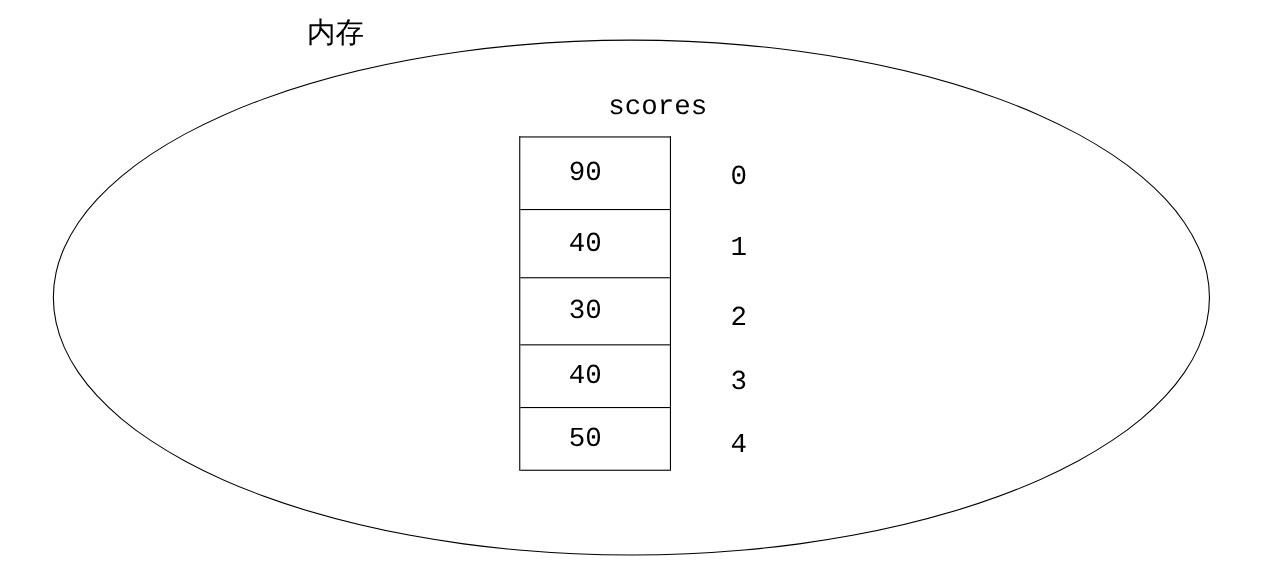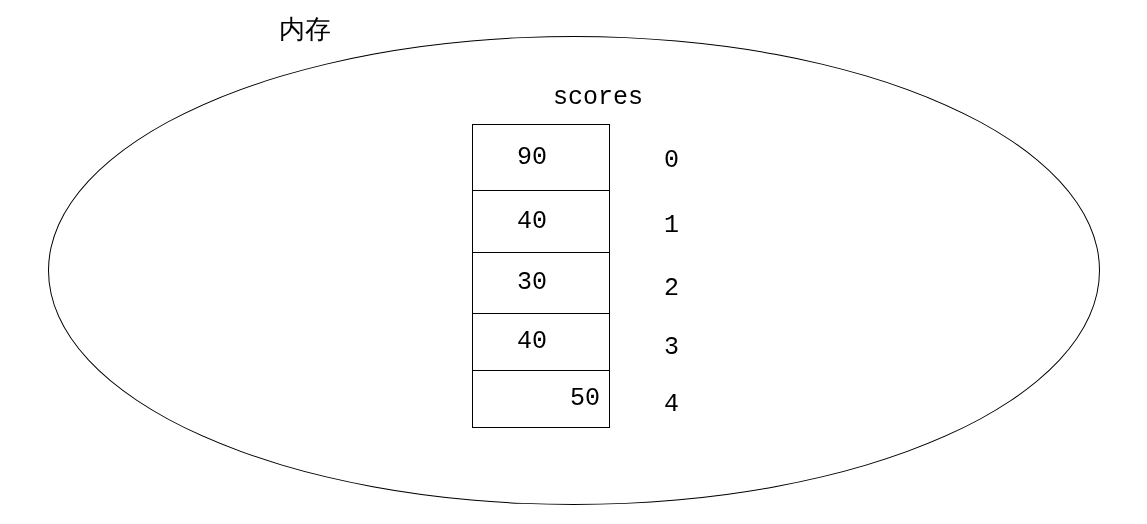--- a/index.html
+++ b/index.html
@@ -72,21 +72,21 @@
   .array-cell .cell-value {
     font-size: 25px;
     line-height: 28px;
     color: #000000;
     transform: translateX(-9px);
   }
   .array-cell.r0 { height: 66px; }
   .array-cell.r1 { height: 62px; }
   .array-cell.r2 { height: 61px; }
   .array-cell.r3 { height: 57px; }
-  .array-cell.r4 { height: 57px; justify-content: flex-end; }
+  .array-cell.r4 { height: 57px; }
   .index-list {
     position: absolute;
     left: 664px;
     top: 124px;
     width: 40px;
   }
   .index-item {
     display: flex;
     align-items: center;
     font-size: 25px;

